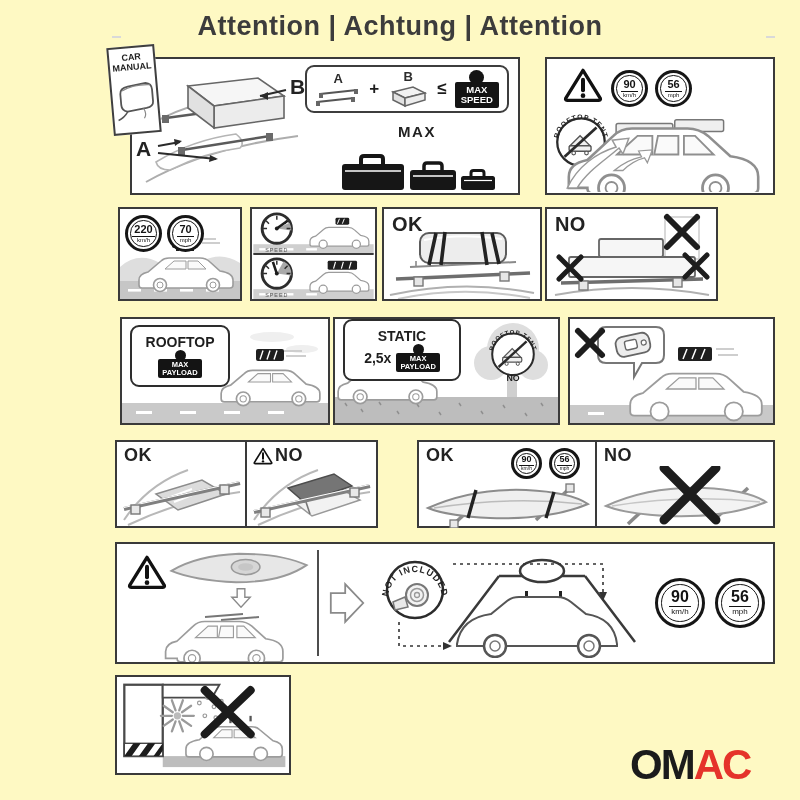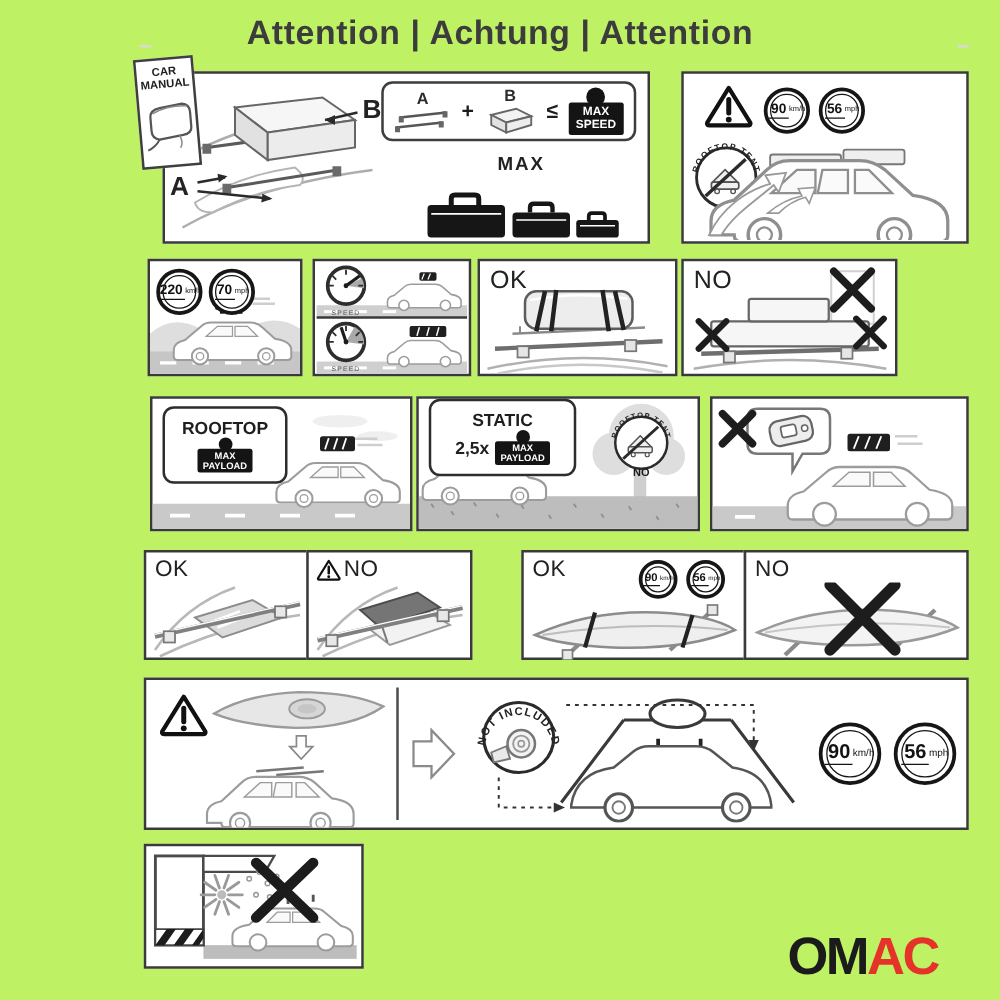--- a/index.html
+++ b/index.html
@@ -1,30 +1,30 @@
 <!DOCTYPE html>
 <html><head>
 <meta charset="utf-8">
 <style>
   html,body{margin:0;padding:0;background:#fff}
-  #sheet{position:relative;width:800px;height:800px;background:#bef264;overflow:hidden;
+  #sheet{position:relative;width:800px;height:800px;background:#fef9c3;overflow:hidden;
          font-family:"Liberation Sans",sans-serif;color:#2c2c2c}
   .title{position:absolute;top:11px;left:0;width:100%;text-align:center;
          font-size:27px;font-weight:600;letter-spacing:.5px;color:#3c3c3c}
   .panel{position:absolute;border:2px solid #3a3a3a;background:#fff;box-sizing:border-box}
-  .lbl{position:absolute;font-weight:normal;color:#222;letter-spacing:.4px}
+  .lbl{position:absolute;font-weight:bold;color:#222;letter-spacing:.4px}
   svg{display:block}
   svg text{font-family:"Liberation Sans",sans-serif}
   .bt{font-weight:bold;fill:#232323}
   .arc{font-weight:bold;fill:#232323;letter-spacing:1px}
   
   .sb{position:absolute;border-radius:50%;border:3px solid #161616;background:#fff;
       display:flex;align-items:center;justify-content:center;box-sizing:border-box}
   .sb .in{width:85%;height:85%;border:1.5px solid #161616;border-radius:50%;display:flex;
-      align-items:center;justify-content:center;box-sizing:border-box;background:#fff}
+      flex-direction:column;align-items:center;justify-content:center;box-sizing:border-box;background:#fff}
   .sb .v{font-weight:bold;color:#131313;line-height:1;border-bottom:1.5px solid #131313;padding:0 2px 1px}
   .sb .u{color:#131313;line-height:1.15}
   .s50{width:50px;height:50px}.s50 .v{font-size:16px}.s50 .u{font-size:8px}
   .s36{width:37px;height:37px}.s36 .v{font-size:11px}.s36 .u{font-size:6px}
   .s30{width:31px;height:31px}.s30 .v{font-size:9px}.s30 .u{font-size:5px}
   
   .ml{display:flex;flex-direction:column;align-items:center}
   .ml .head{border-radius:50%;background:#141414}
   .ml .box{background:#141414;color:#fff;font-weight:bold;text-align:center;line-height:1.05;border-radius:2px}
   .ml.big .head{width:15px;height:15px;margin-bottom:-3px}

